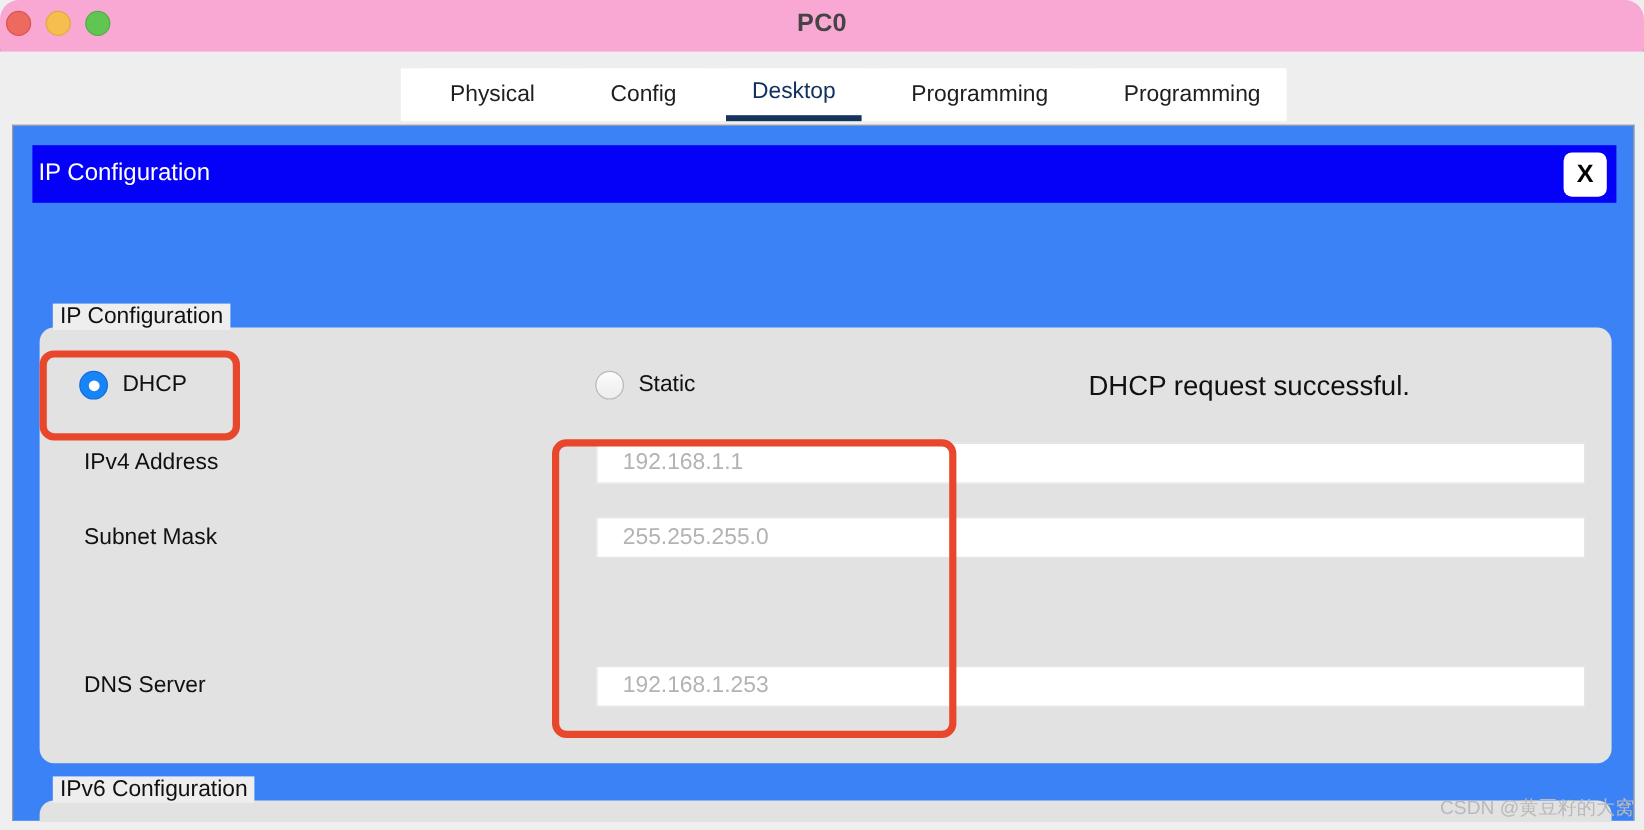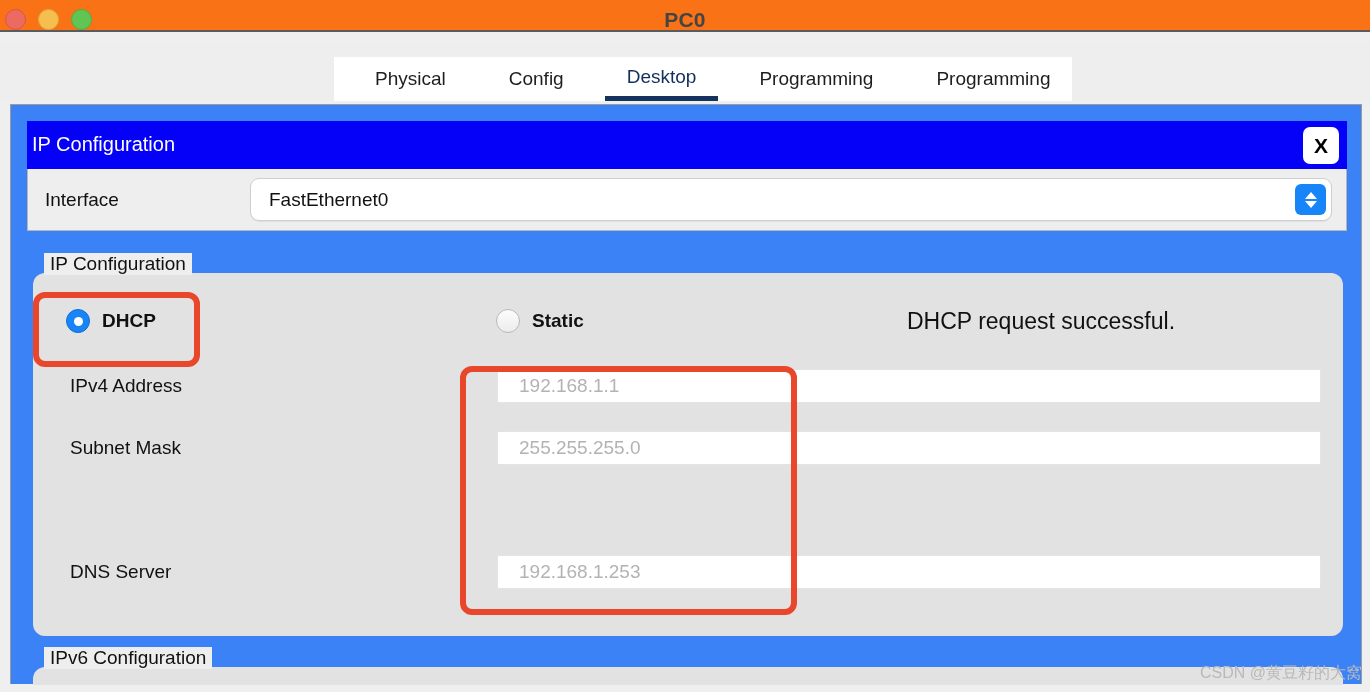--- a/index.html
+++ b/index.html
@@ -13,24 +13,25 @@
     font-family: "Liberation Sans", sans-serif;
     overflow: hidden;
     position: relative;
     -webkit-font-smoothing: antialiased;
   }
 
   
   #titlebar {
     position: absolute;
     left: 0; top: 0;
-    width: 1370px; height: 32px;
-    background: #f97316;
+    width: 1370px; height: 56px;
+    background: #f9a8d4;
     border-bottom: 2px solid #5b5b5b;
     box-sizing: border-box;
+    border-radius: 16px;
   }
   #traffic {
     position: absolute;
     left: 5px; top: 9px;
     display: flex;
     gap: 12px;
   }
   .light {
     width: 21px; height: 21px;
     border-radius: 50%;
@@ -210,21 +211,20 @@
     left: 0; top: 14px;
     width: 1310px; height: 66px;
   }
   .radio-opt {
     position: absolute;
     display: flex;
     align-items: center;
     gap: 12px;
     cursor: pointer;
     height: 44px;
-    font-weight: bold;
   }
   #opt-dhcp   { left: 33px; top: 12px; }
   #opt-static { left: 463px; top: 12px; }
   .radio-mark {
     width: 24px; height: 24px;
     border-radius: 50%;
     box-sizing: border-box;
     display: flex;
     align-items: center;
     justify-content: center;
@@ -350,30 +350,20 @@
   </div>
 </div>
 
 <div id="content-panel">
 
   <div id="dialog-header">
     <div id="dialog-header-title">IP Configuration</div>
     <div id="close-button">X</div>
   </div>
 
-  <div id="interface-row">
-    <div id="interface-label">Interface</div>
-    <div id="interface-select">
-      <div id="interface-value">FastEthernet0</div>
-      <div id="interface-stepper">
-        <span class="chev up"></span>
-        <span class="chev down"></span>
-      </div>
-    </div>
-  </div>
 
   <div id="ipconfig-group-label">IP Configuration</div>
   <div id="ipconfig-panel">
 
     <div id="radio-row">
       <div class="radio-opt" id="opt-dhcp">
         <span class="radio-mark on"></span>
         <span class="radio-label">DHCP</span>
       </div>
       <div class="radio-opt" id="opt-static">

